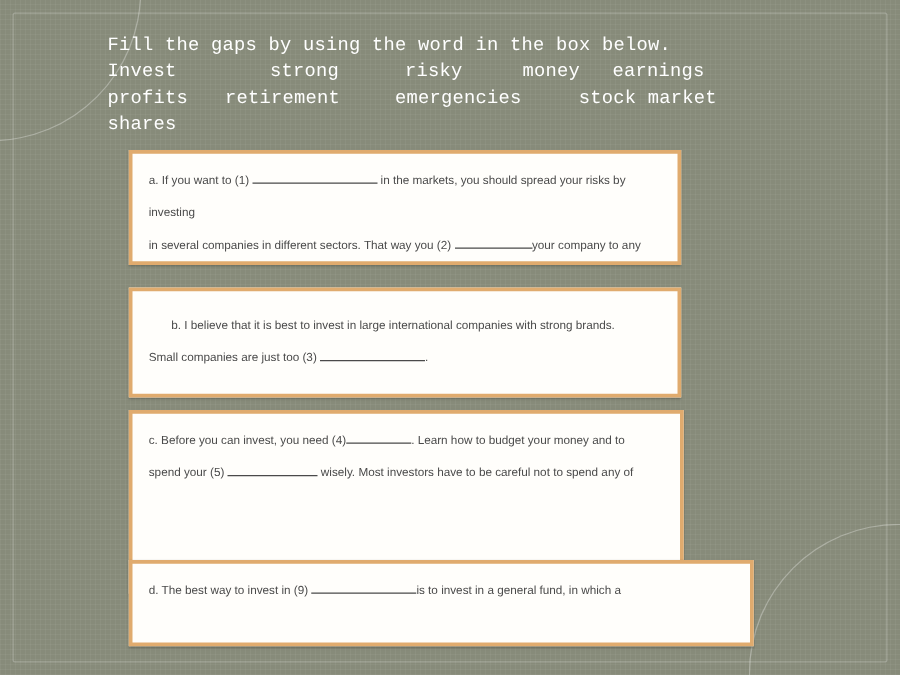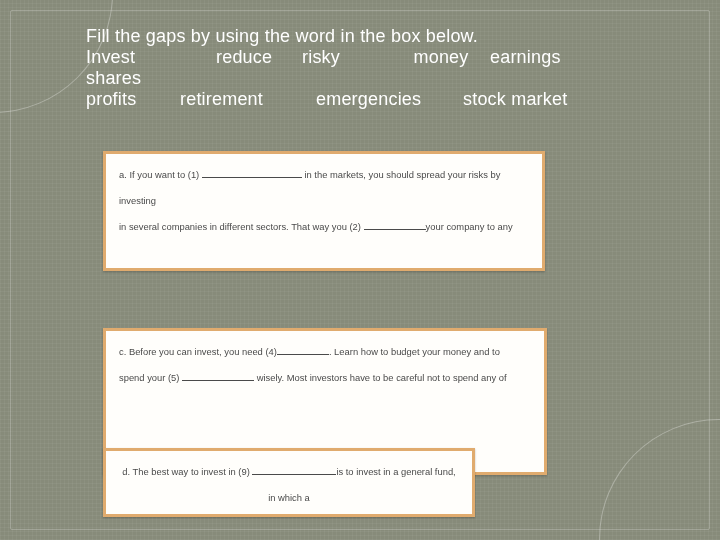--- a/index.html
+++ b/index.html
@@ -64,40 +64,40 @@
     pointer-events: none;
   }
 
   
   #heading-block {
     position: absolute;
     left: 86px;
     top: 26px;
     width: 560px;
     color: #ffffff;
-    font-family: Liberation Sans, sans-serif;
-    font-size: 18px;
+    font-family: Liberation Mono, monospace;
+    font-size: 15px;
     line-height: 21px;
     letter-spacing: 0.2px;
   }
   #instruction-line {
     white-space: nowrap;
   }
   .wordbank-row {
     display: block;
     white-space: nowrap;
   }
   .wordbank-row .wb {
     display: inline-block;
   }
 
   
   .wb-r1-1 { width: 130px; }
   .wb-r1-2 { width: 86px;  }
-  .wb-r1-3 { width: 90px;  }
+  .wb-r1-3 { width: 90px; text-align: center;  }
   .wb-r1-4 { width: 98px; text-align: center;  }
   .wb-r1-5 { width: auto;  }
 
   .wb-r2-1 { width: 94px;  }
   .wb-r2-2 { width: 136px; }
   .wb-r2-3 { width: 147px; }
   .wb-r2-4 { width: auto;  }
 
   .wb-r3-1 { width: auto;  }
 
@@ -113,24 +113,24 @@
     line-height: 26px;
     box-shadow: 0 1px 2px rgba(0,0,0,0.25);
   }
   .answer-box .inner {
     padding: 8px 13px 8px 13px;
   }
   .answer-box p {
     margin: 0;
   }
 
-  #box-a { left: 103px; top: 120px;  width: 442px; height: 120px; margin-top: 31px; }
+  #box-a { left: 103px; top: 120px;  width: 442px; height: 92px; }
   #box-b { left: 103px; top: 230px;  width: 442px; height: 88px;  }
   #box-c { left: 103px; top: 328px;  width: 444px; height: 147px; }
-  #box-d { left: 103px; top: 448px;  width: 372px; height: 69px; text-align: center;  }
+  #box-d { left: 103px; top: 448px;  width: 500px; height: 69px;  }
 
   #box-b .inner { padding-top: 14px; }
   #box-b .line-1 { text-indent: 18px; }
 
   .blank {
     display: inline-block;
     border-bottom: 1px solid #4a4a4a;
     vertical-align: baseline;
     height: 0.85em;
   }
@@ -147,40 +147,46 @@
 
   <div class="frame-line"></div>
   <div class="corner-arc-tl"></div>
   <div class="corner-arc-br"></div>
 
   <div id="heading-block">
 
     <div id="instruction-line">Fill the gaps by using the word in the box below.</div>
 
     <div class="wordbank-row">
-      <span class="wb wb-r1-1">Invest</span><span class="wb wb-r1-2">reduce</span><span class="wb wb-r1-3">risky</span><span class="wb wb-r1-4">money</span><span class="wb wb-r1-5">earnings</span>
+      <span class="wb wb-r1-1">Invest</span><span class="wb wb-r1-2">strong</span><span class="wb wb-r1-3">risky</span><span class="wb wb-r1-4">money</span><span class="wb wb-r1-5">earnings</span>
+    </div>
+
+    <div class="wordbank-row">
+      <span class="wb wb-r2-1">profits</span><span class="wb wb-r2-2">retirement</span><span class="wb wb-r2-3">emergencies</span><span class="wb wb-r2-4">stock market</span>
     </div>
 
     <div class="wordbank-row">
       <span class="wb wb-r3-1">shares</span>
-    </div>
-
-    <div class="wordbank-row">
-      <span class="wb wb-r2-1">profits</span><span class="wb wb-r2-2">retirement</span><span class="wb wb-r2-3">emergencies</span><span class="wb wb-r2-4">stock market</span>
     </div>
 
   </div>
 
   <div class="answer-box" id="box-a">
     <div class="inner">
       <p class="line-1"><span>a. If you want to (1)</span> <span class="blank bl-xxl"></span> <span>in the markets, you should spread your risks by investing</span></p>
       <p class="line-2"><span>in several companies in different sectors. That way you  (2)</span> <span class="blank bl-md"></span><span>your company to any</span></p>
     </div>
   </div>
 
+  <div class="answer-box" id="box-b">
+    <div class="inner">
+      <p class="line-1"><span>b. I believe that it is best to invest in large international companies with strong brands.</span></p>
+      <p class="line-2"><span>Small companies are just too (3)</span> <span class="blank bl-xl"></span><span>.</span></p>
+    </div>
+  </div>
 
   <div class="answer-box" id="box-c">
     <div class="inner">
       <p class="line-1"><span>c. Before you can invest, you need (4)</span><span class="blank bl-sm"></span><span>. Learn how to budget your money and to</span></p>
       <p class="line-2"><span>spend your (5)</span> <span class="blank bl-lg"></span> <span>wisely. Most investors have to be careful not to spend any of</span></p>
     </div>
   </div>
 
   <div class="answer-box" id="box-d">
     <div class="inner">

